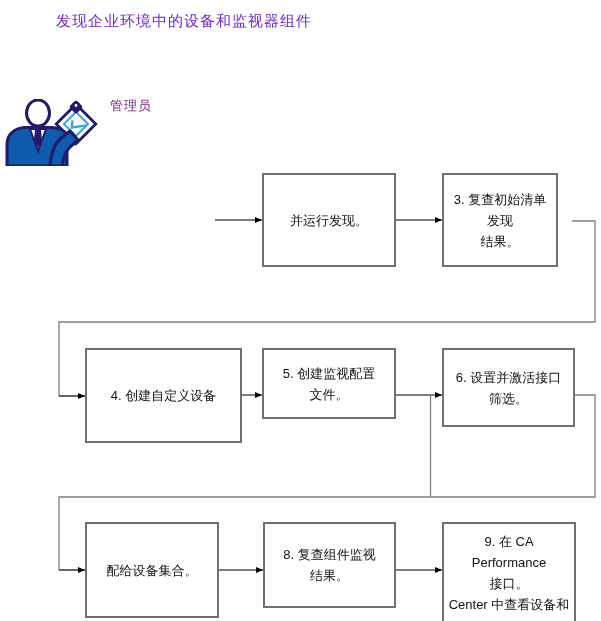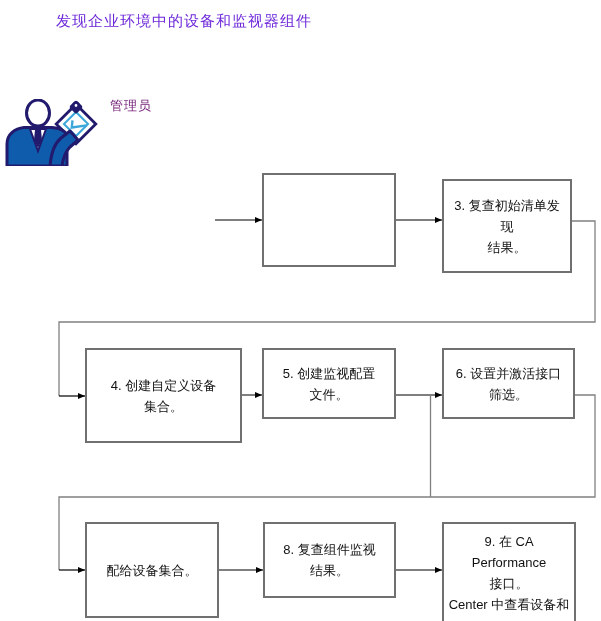--- a/index.html
+++ b/index.html
@@ -76,54 +76,54 @@
     <path d="M396 395 L442 395" class="conn-black" marker-end="url(#ah)"></path>
     <path d="M430.5 394 L430.5 497" class="conn-gray"></path>
     <path d="M575 395 L595 395 L595 497 L59 497 L59 570" class="conn-gray"></path>
     <path d="M59 570 L85 570" class="conn-black" marker-end="url(#ah)"></path>
     <path d="M219 570 L263 570" class="conn-black" marker-end="url(#ah)"></path>
     <path d="M396 570 L442 570" class="conn-black" marker-end="url(#ah)"></path>
   </svg>
 
   <div class="box" style="left:262px;top:173px;width:134px;height:94px">
     <div class="box-text">
+      <span class="ln">并运行发现。</span>
     </div>
   </div>
-  <div class="box" style="left:442px;top:179px;width:130px;height:94px">
+  <div class="box" style="left:442px;top:173px;width:116px;height:94px">
     <div class="box-text">
       <span class="ln">3. 复查初始清单发现</span>
       <span class="ln">结果。</span>
     </div>
   </div>
 
   <div class="box" style="left:85px;top:348px;width:157px;height:95px">
     <div class="box-text">
       <span class="ln">4. 创建自定义设备</span>
-      <span class="ln">集合。</span>
     </div>
   </div>
   <div class="box" style="left:262px;top:348px;width:134px;height:71px">
     <div class="box-text">
       <span class="ln">5. 创建监视配置</span>
       <span class="ln">文件。</span>
     </div>
   </div>
-  <div class="box" style="left:442px;top:348px;width:133px;height:71px">
+  <div class="box" style="left:442px;top:348px;width:133px;height:79px">
     <div class="box-text">
       <span class="ln">6. 设置并激活接口</span>
       <span class="ln">筛选。</span>
     </div>
   </div>
 
   <div class="box" style="left:85px;top:522px;width:134px;height:96px">
     <div class="box-text">
       <span class="ln">配给设备集合。</span>
     </div>
   </div>
-  <div class="box" style="left:263px;top:522px;width:133px;height:76px">
+  <div class="box" style="left:263px;top:522px;width:133px;height:86px">
     <div class="box-text">
       <span class="ln">8. 复查组件监视</span>
       <span class="ln">结果。</span>
     </div>
   </div>
   <div class="box" style="left:442px;top:522px;width:134px;height:102px">
     <div class="box-text">
       <span class="ln">9. 在 CA Performance</span>
       <span class="ln">接口。</span>
       <span class="ln">Center 中查看设备和</span>

